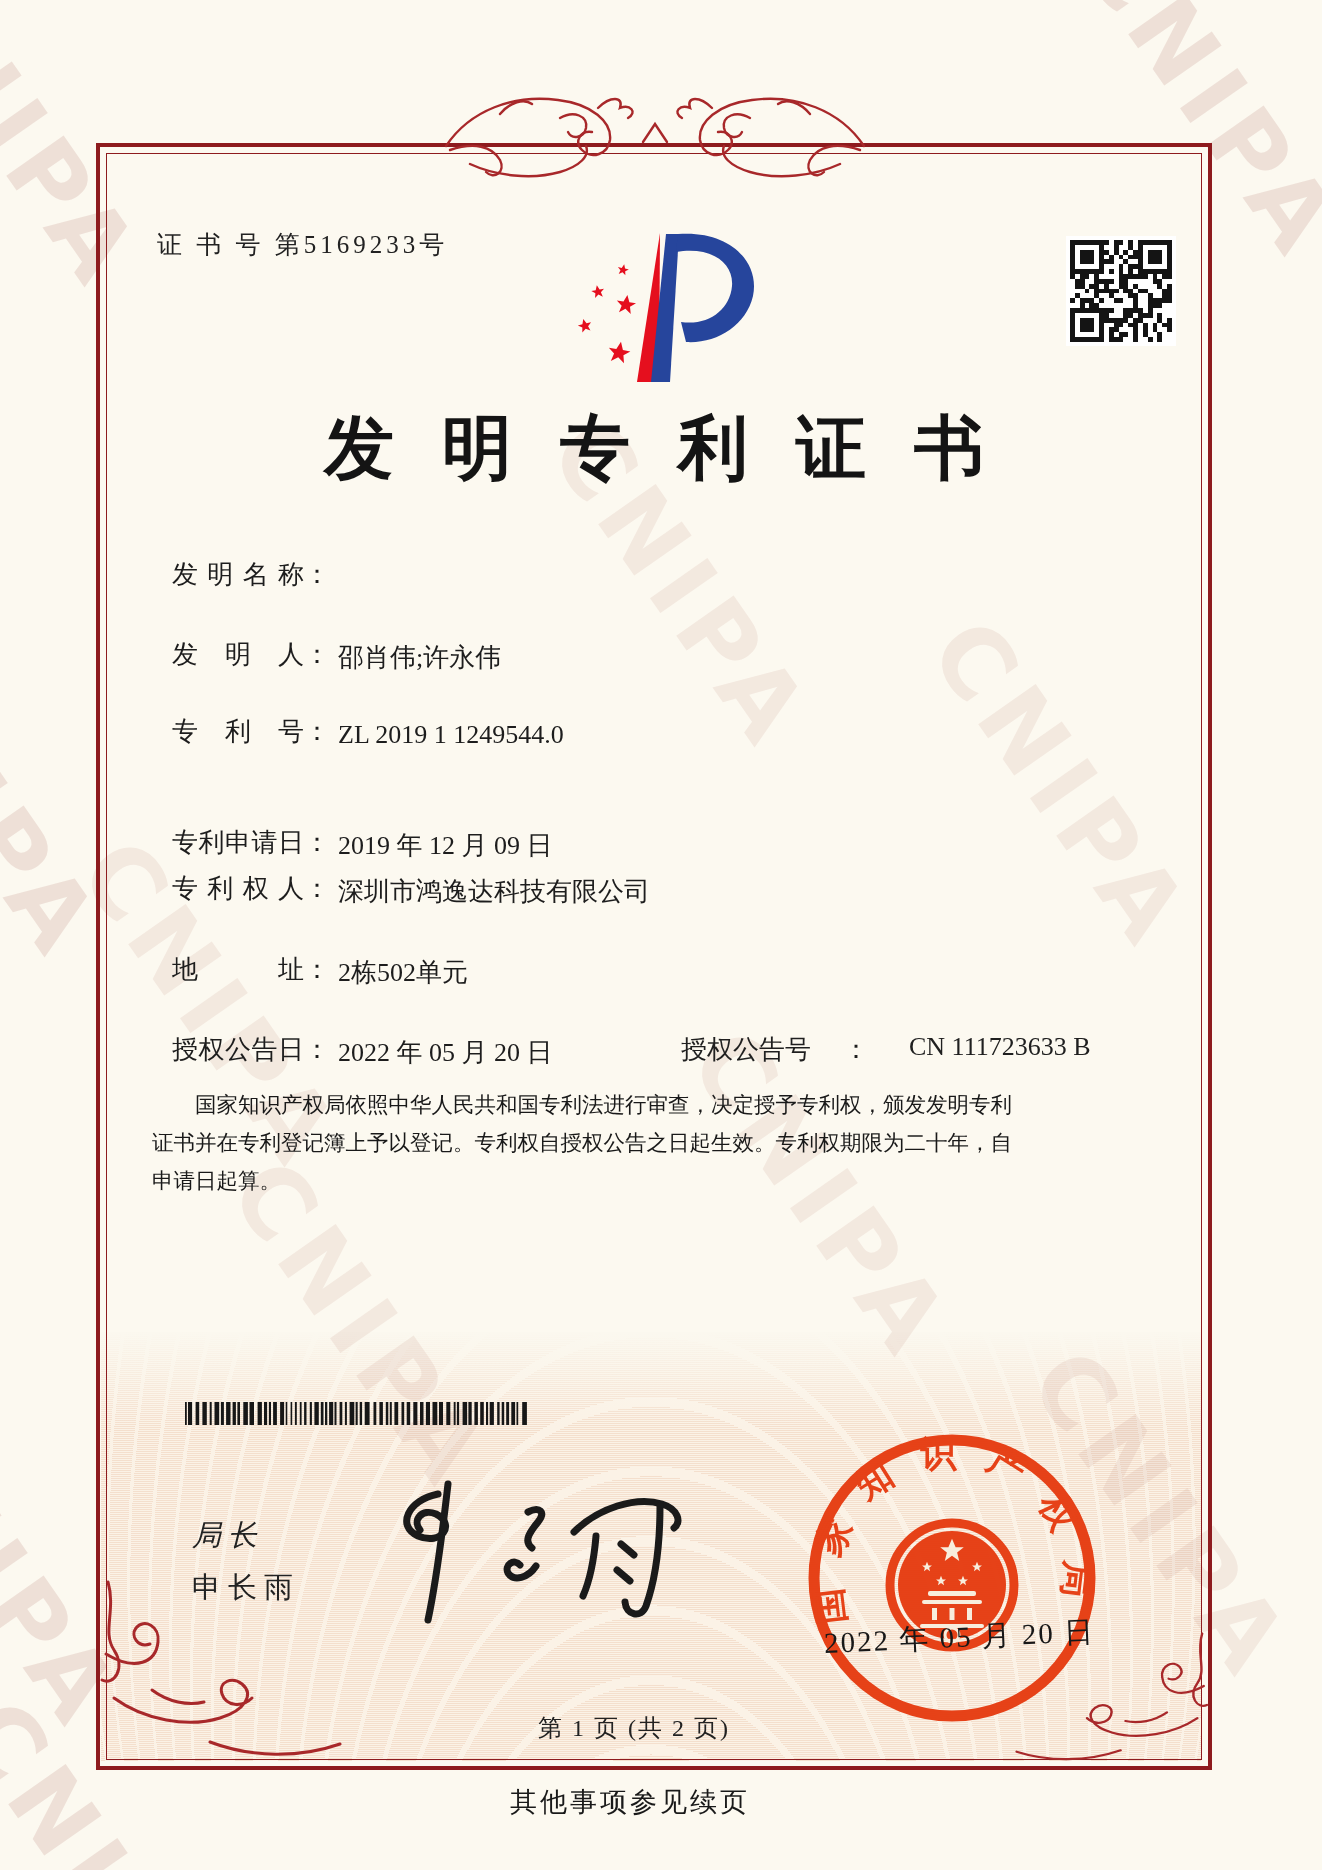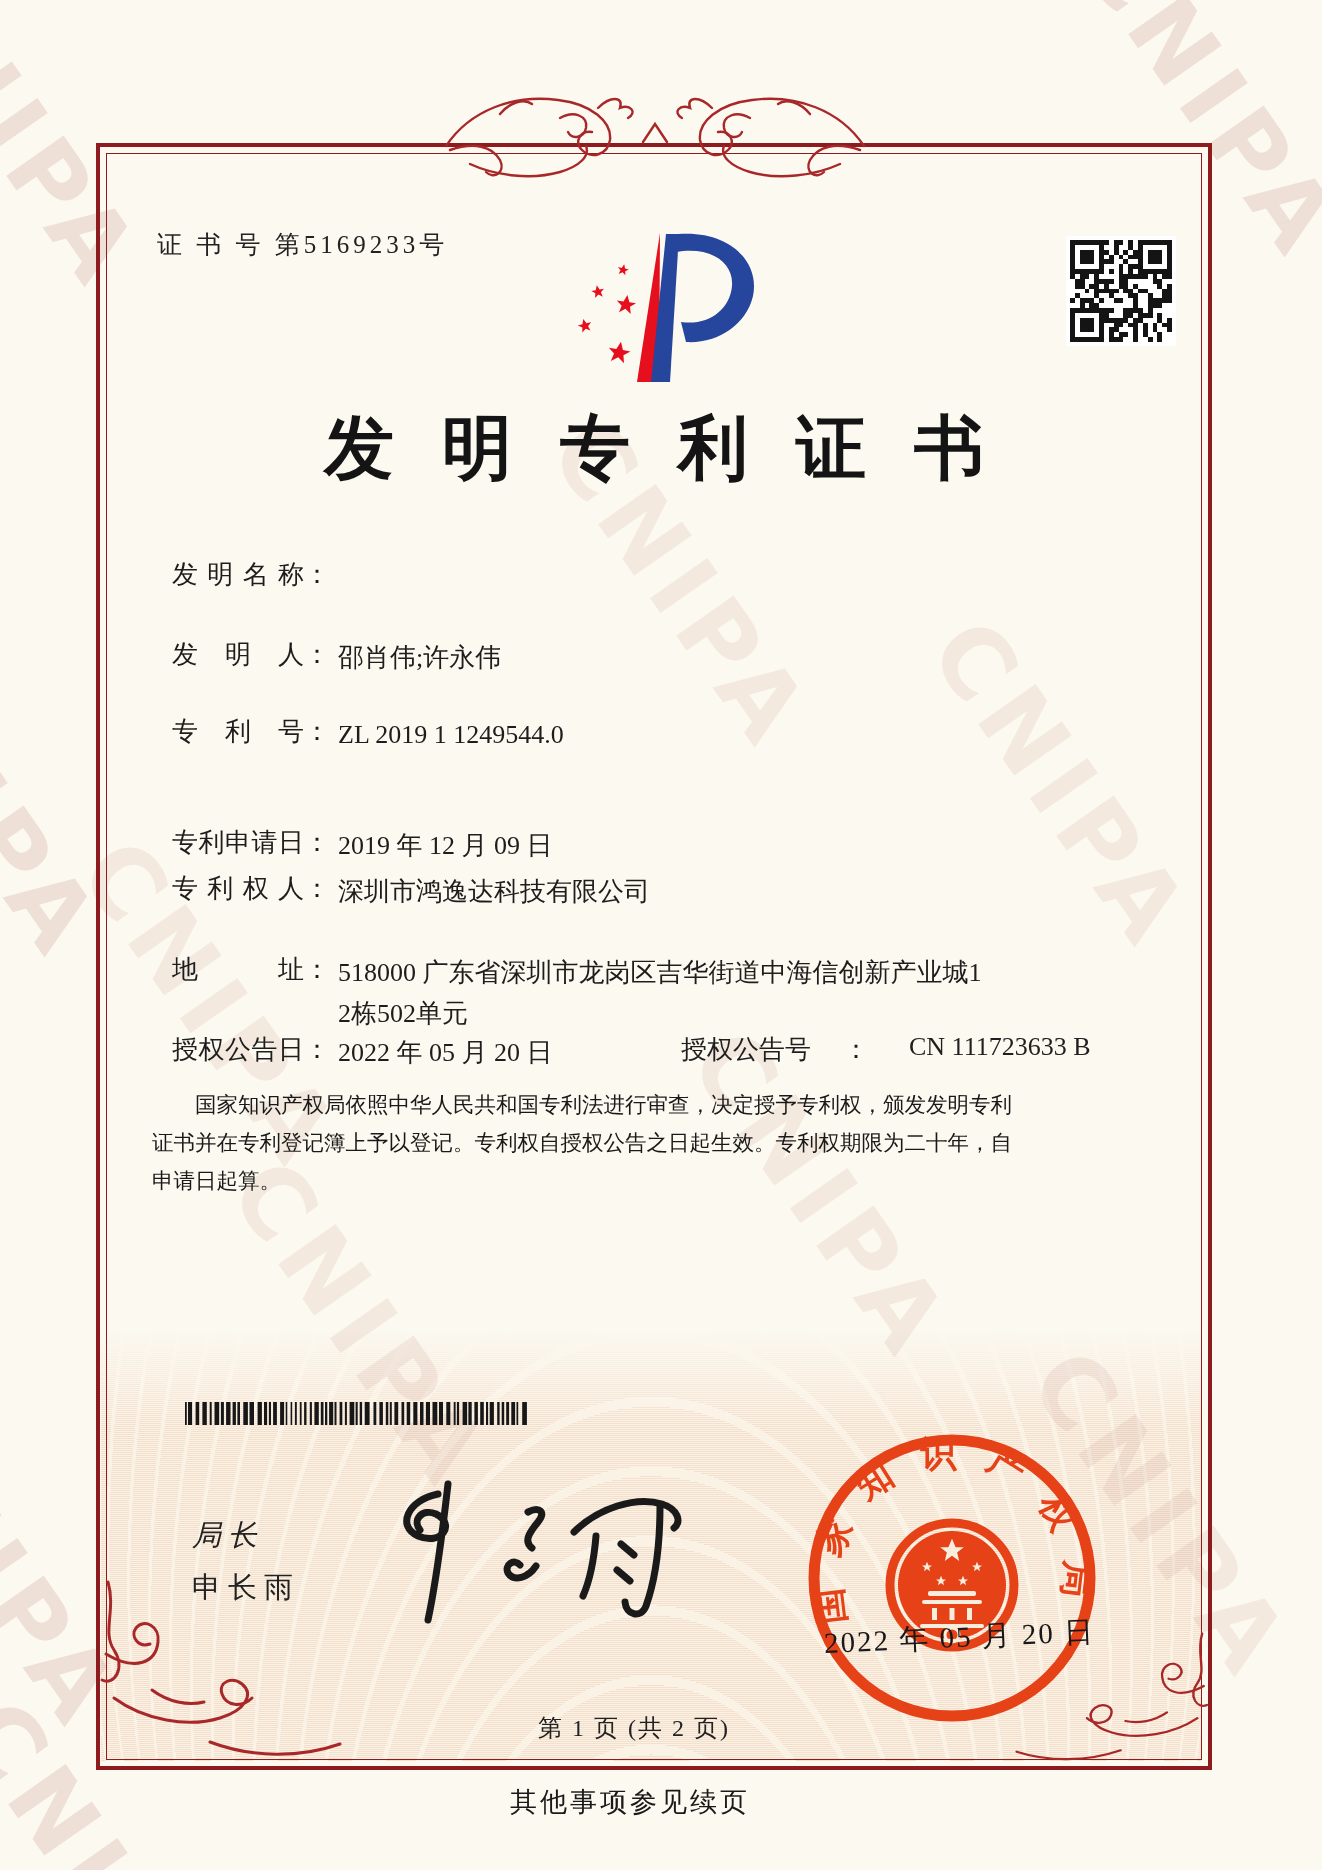--- a/index.html
+++ b/index.html
@@ -394,21 +394,21 @@
     <span class="fv"><span>2019 年 12 月 09 日</span></span>
   </div>
   <div class="frow" style="top:871px;">
     <span class="fl">专利权人</span>
       <span class="fc">：</span>
     <span class="fv"><span>深圳市鸿逸达科技有限公司</span></span>
   </div>
   <div class="frow" style="top:952px;">
     <span class="fl">地址</span>
       <span class="fc">：</span>
-    <span class="fv"><span>518000 广东省深圳市龙岗区吉华街道中海信创新产业城1</span><span class="v2">2栋502单元</span></span>
+    <span class="fv"><span class="v2">2栋502单元</span></span>
   </div>
 
   <div class="frow" style="top:1032px;">
     <span class="fl">授权公告日</span>
       <span class="fc">：</span>
     <span class="fv"><span>2022 年 05 月 20 日</span></span>
   </div>
   <div class="grant2" style="top:1032px;gap:32px;">
     <span>授权公告号</span>
       <span>：</span>

